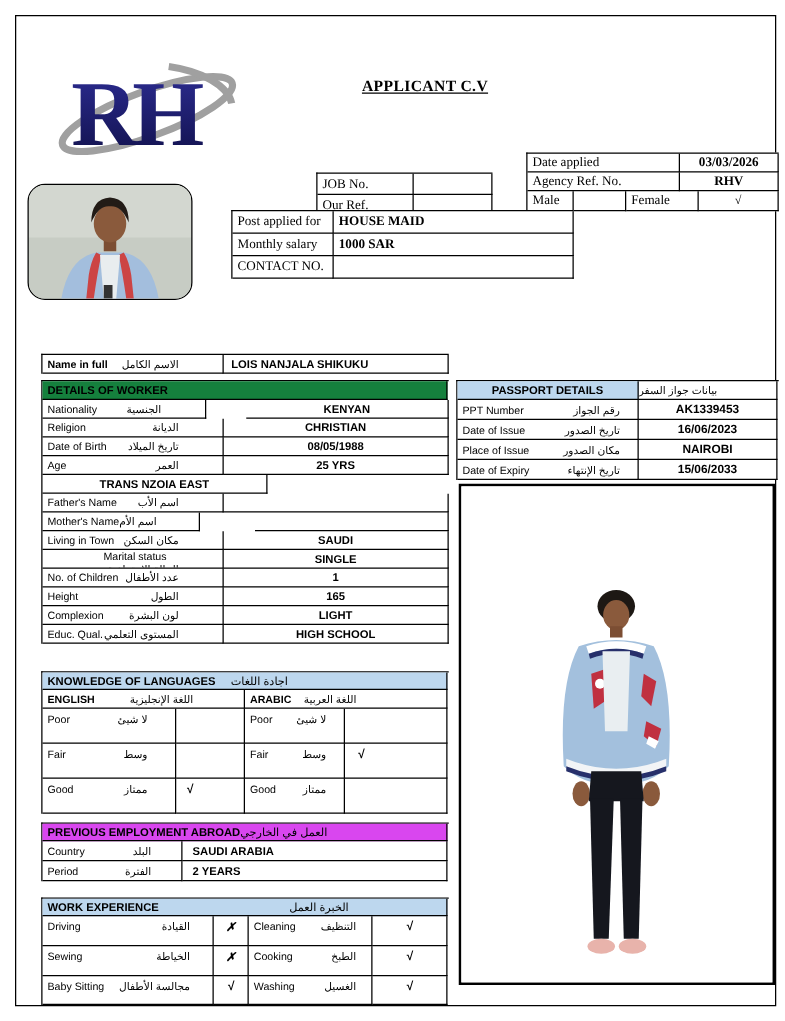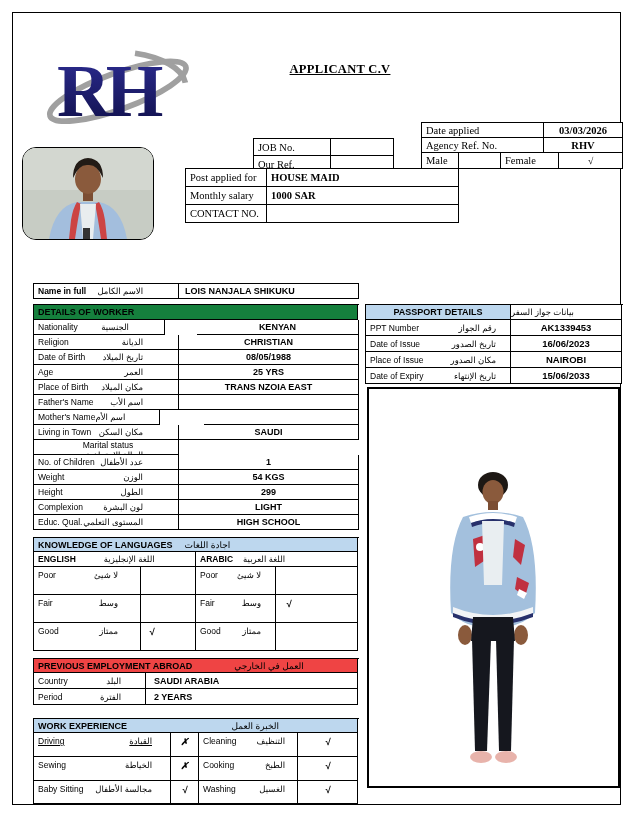--- a/index.html
+++ b/index.html
@@ -151,24 +151,20 @@
     <div class="td valcell" style="width:180px;">08/05/1988</div>
   </div>
   <div class="tr" style="height:15px;">
     <div class="td lblcell" style="width:145px;">
       <span class="en">Age</span>
       <span class="ar" style="padding-right:35px;">العمر</span>
     </div>
     <div class="td valcell" style="width:180px;">25 YRS</div>
   </div>
   <div class="tr" style="height:15px;">
-    <div class="td lblcell" style="width:145px;">
-      <span class="en">Place of Birth</span>
-      <span class="ar" style="padding-right:35px;">مكان الميلاد</span>
-    </div>
     <div class="td valcell" style="width:180px;">TRANS NZOIA EAST</div>
   </div>
   <div class="tr" style="height:15px;">
     <div class="td lblcell" style="width:145px;">
       <span class="en">Father's Name</span>
       <span class="ar" style="padding-right:35px;">اسم الأب</span>
     </div>
     <div class="td valcell" style="width:180px;"></div>
   </div>
   <div class="tr" style="height:15px;gap:44px;">
@@ -183,41 +179,35 @@
       <span class="en">Living in Town</span>
       <span class="ar" style="padding-right:35px;">مكان السكن</span>
     </div>
     <div class="td valcell" style="width:180px;">SAUDI</div>
   </div>
   <div class="tr" style="height:15px;">
     <div class="td lblcell" style="width:145px;flex-direction:column;">
       <span class="en">Marital status</span>
       <span class="ar" style="padding-right:35px;">الحالة الاجتماعية</span>
     </div>
+    <div class="td valcell" style="width:180px;">SINGLE</div>
   </div>
   <div class="tr" style="height:15px;">
     <div class="td lblcell" style="width:145px;">
       <span class="en">No. of Children</span>
       <span class="ar" style="padding-right:35px;text-align:right;">عدد الأطفال</span>
     </div>
     <div class="td valcell" style="width:180px;">1</div>
   </div>
   <div class="tr" style="height:15px;">
     <div class="td lblcell" style="width:145px;">
-      <span class="en">Weight</span>
-      <span class="ar" style="padding-right:35px;">الوزن</span>
-    </div>
-    <div class="td valcell" style="width:180px;">54 KGS</div>
-  </div>
-  <div class="tr" style="height:15px;">
-    <div class="td lblcell" style="width:145px;">
       <span class="en">Height</span>
       <span class="ar" style="padding-right:35px;">الطول</span>
     </div>
-    <div class="td valcell" style="width:180px;">299</div>
+    <div class="td valcell" style="width:180px;">165</div>
   </div>
   <div class="tr" style="height:15px;">
     <div class="td lblcell" style="width:145px;">
       <span class="en">Complexion</span>
       <span class="ar" style="padding-right:35px;">لون البشرة</span>
     </div>
     <div class="td valcell" style="width:180px;">LIGHT</div>
   </div>
   <div class="tr" style="height:15px;">
     <div class="td lblcell" style="width:145px;">
@@ -349,21 +339,21 @@
     <div class="td lblcell topalign" style="width:80px;">
       <span class="en">Good</span>
       <span class="ar" style="padding-right:14px;">ممتاز</span>
     </div>
     <div class="td mark topalign" style="width:82px;padding-left:10px;"></div>
   </div>
 </div>
 
 <div class="abs t sans" style="left:33px;top:658px;width:325px;">
   <div class="tr" style="height:14px;">
-    <div class="td secbar" style="width:324px;background:#ef4444;padding-left:4px;gap:42px;">
+    <div class="td secbar" style="width:324px;background:#d946ef;padding-left:4px;">
       <span>PREVIOUS EMPLOYMENT ABROAD</span>
       <span style="font-weight:normal;direction:rtl;">العمل في الخارجي</span>
     </div>
   </div>
   <div class="tr" style="height:16px;">
     <div class="td lblcell" style="width:112px;">
       <span class="en">Country</span>
       <span class="ar" style="padding-right:24px;">البلد</span>
     </div>
     <div class="td leftval" style="width:212px;">SAUDI ARABIA</div>
@@ -378,21 +368,21 @@
 </div>
 
 <div class="abs t sans" style="left:33px;top:718px;width:325px;">
   <div class="tr" style="height:14px;">
     <div class="td secbar" style="width:324px;background:#BDD7EE;padding-left:4px;">
       <span>WORK EXPERIENCE</span>
       <span style="font-weight:normal;direction:rtl;margin-left:auto;margin-right:78px;">الخبرة العمل</span>
     </div>
   </div>
   <div class="tr" style="height:24px;">
-    <div class="td lblcell topalign" style="width:137px;text-decoration:underline;">
+    <div class="td lblcell topalign" style="width:137px;">
       <span class="en">Driving</span>
       <span class="ar" style="padding-right:18px;">القيادة</span>
     </div>
     <div class="td mark markcell topalign" style="width:28px;">✗</div>
     <div class="td lblcell topalign" style="width:99px;">
       <span class="en">Cleaning</span>
       <span class="ar" style="padding-right:12px;">التنظيف</span>
     </div>
     <div class="td mark markcell topalign" style="width:60px;">√</div>
   </div>

